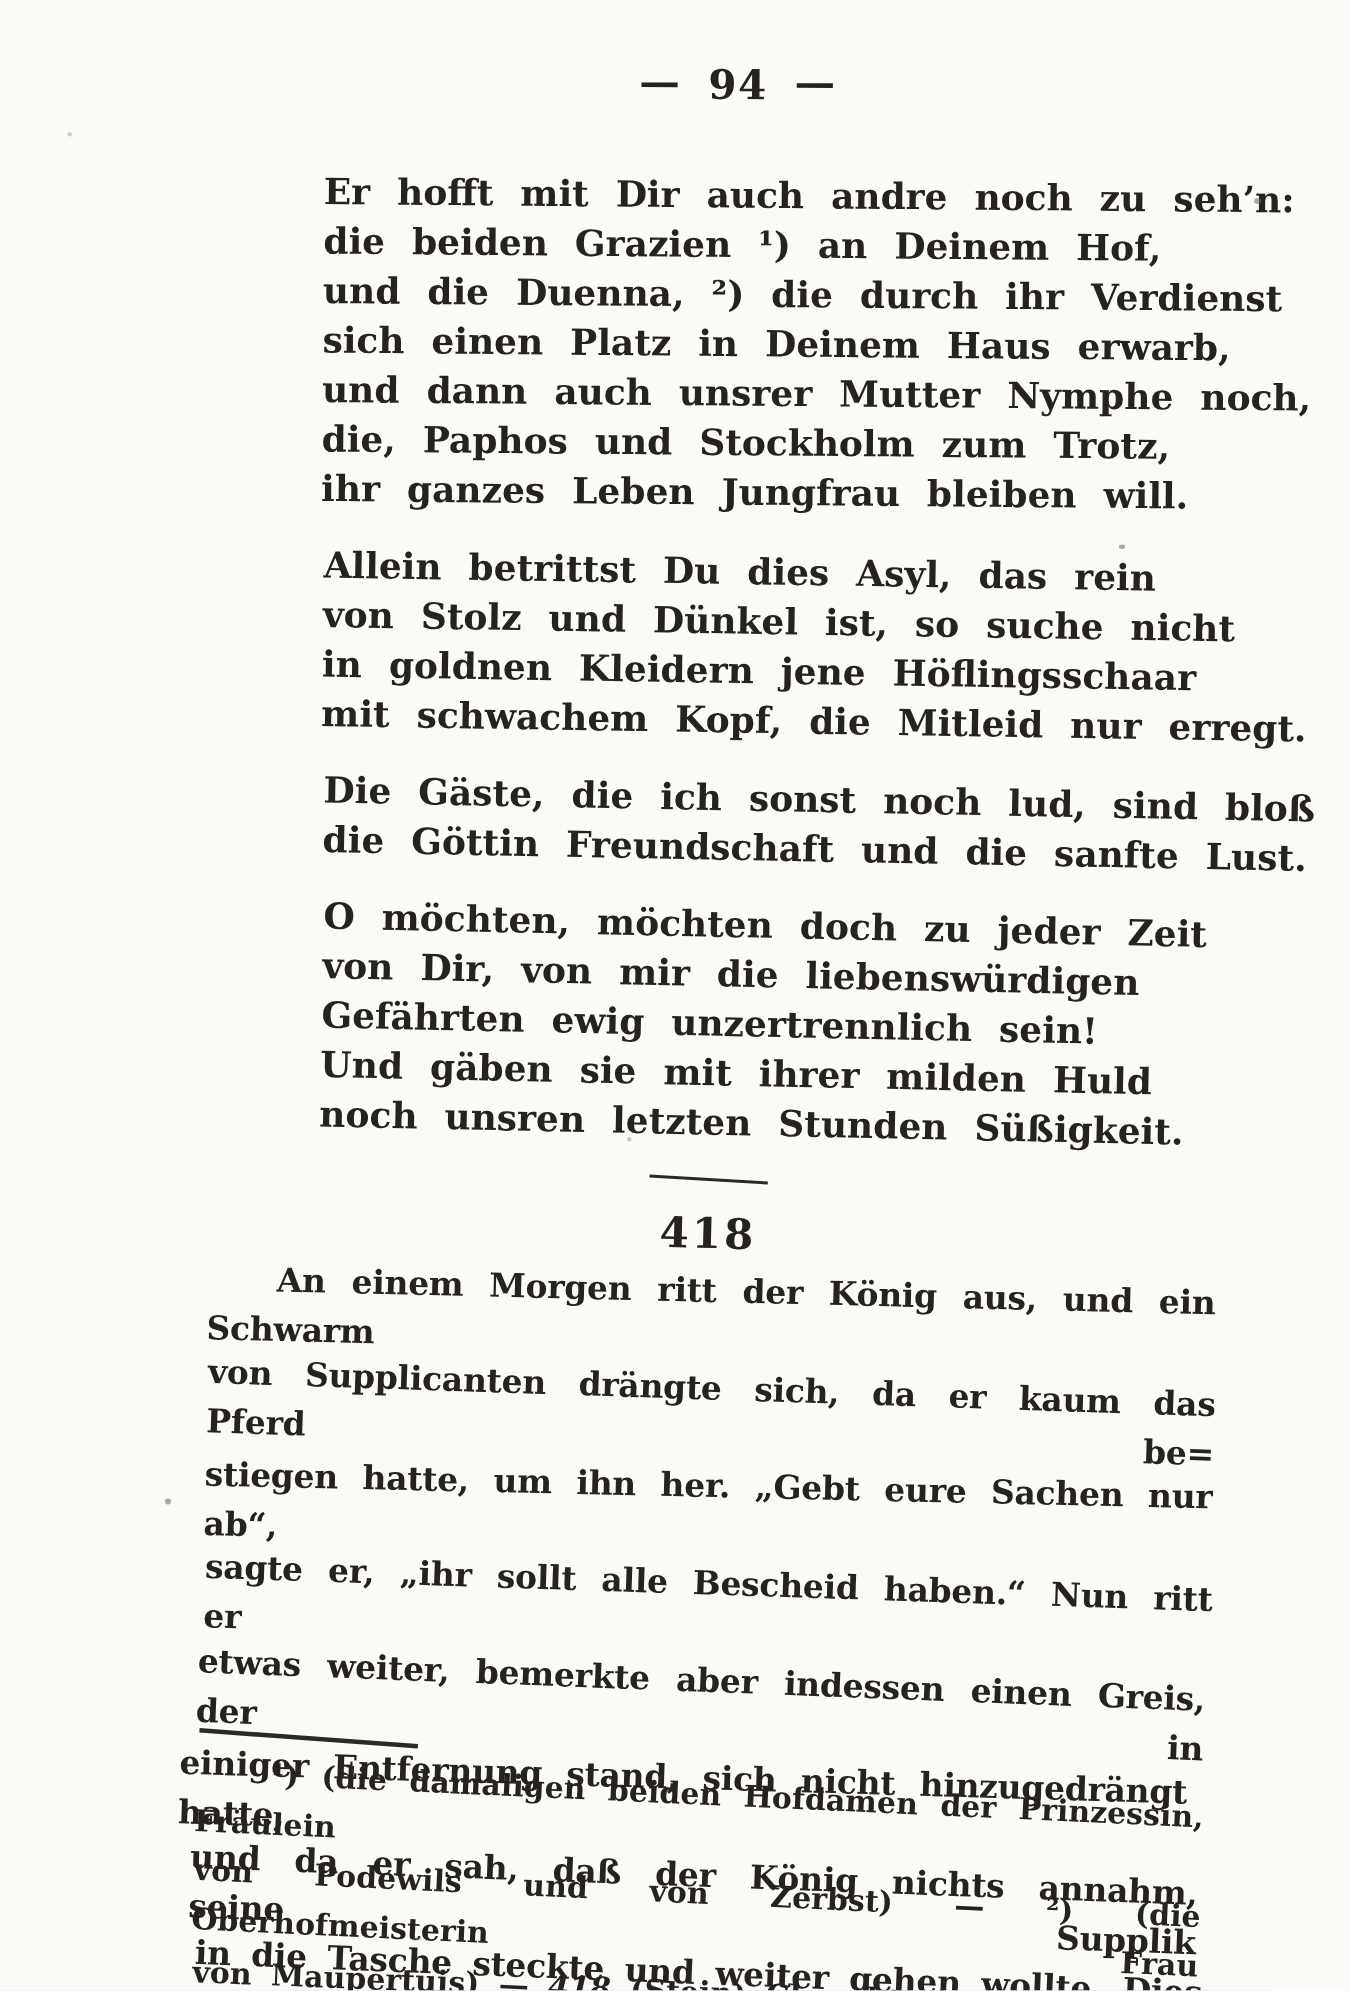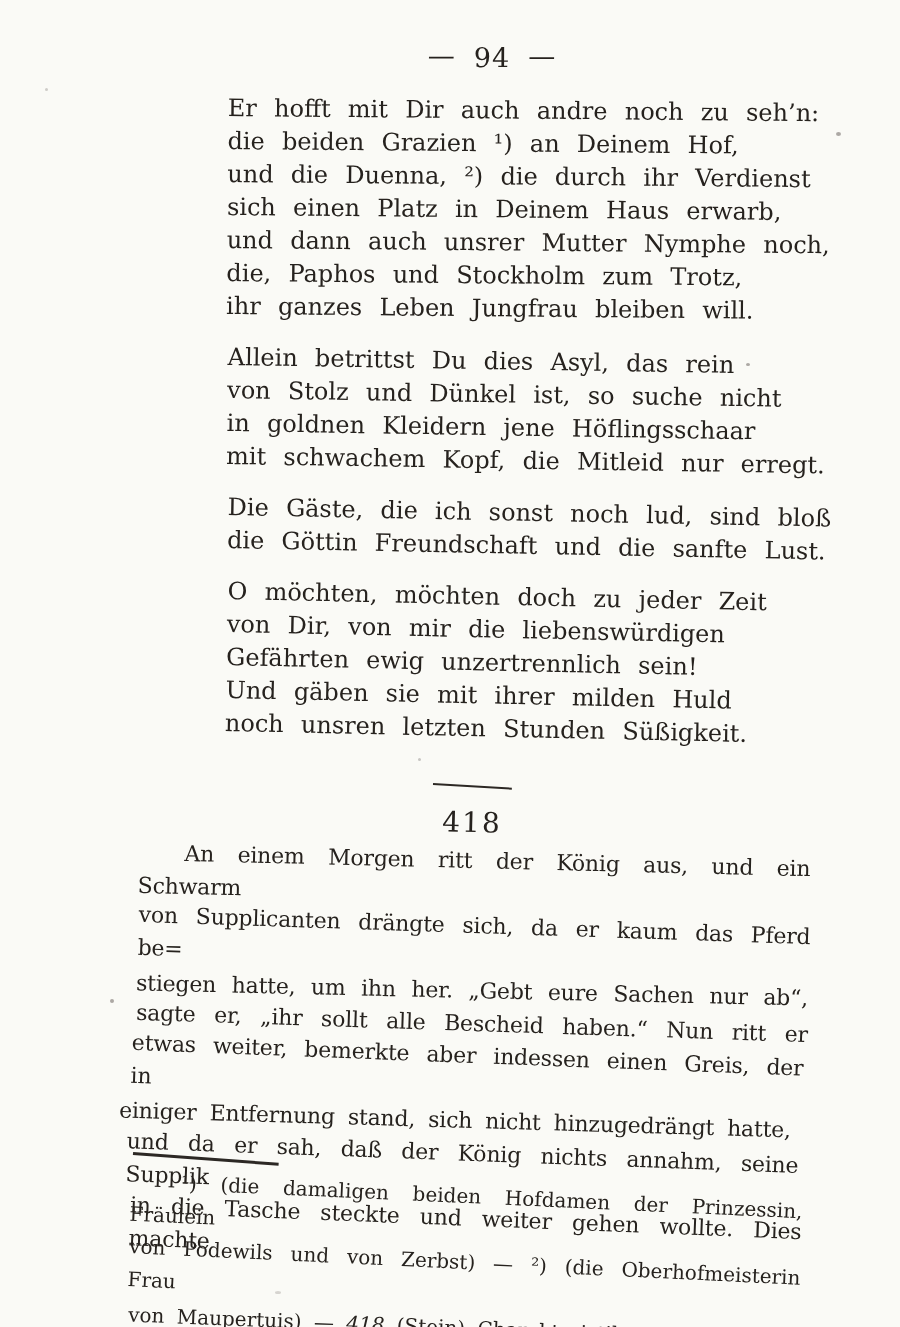--- a/index.html
+++ b/index.html
@@ -8,21 +8,21 @@
     background: #e8e6e1;
   }
   .page {
     position: relative;
     width: 900px;
     height: 1327px;
     margin: 0 auto;
     background: #fafaf6;
     color: #26221e;
     font-family: "DejaVu Serif", "Liberation Serif", serif;
-    font-weight: 400;
+    font-weight: 700;
     overflow: hidden;
   }
 
   
   .page-header {
     position: absolute;
     top: 42px;
     left: 0;
     right: 0;
     text-align: center;
@@ -31,27 +31,26 @@
     transform: translateX(42px) rotate(0.3deg);
     white-space: nowrap;
   }
   .page-header span { display: inline-block; }
   .page-header .dash { margin: 0 18px; transform: translateY(-2px); }
 
   
   .poem {
     position: absolute;
     left: 216px;
-    top: 92px;
+    top: 111px;
     width: 620px;
     font-size: 24px;
     line-height: 33px;
     word-spacing: 0.40em;
     white-space: nowrap;
-    margin-left: 12px;
   }
   .stanza {
     margin-bottom: 18px;
     transform: rotate(var(--r, 0deg));
     transform-origin: left top;
   }
 
   
   .sep {
     position: absolute;

